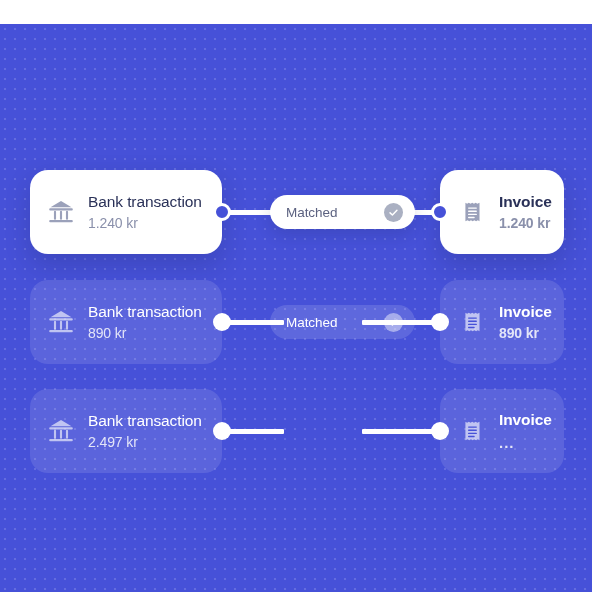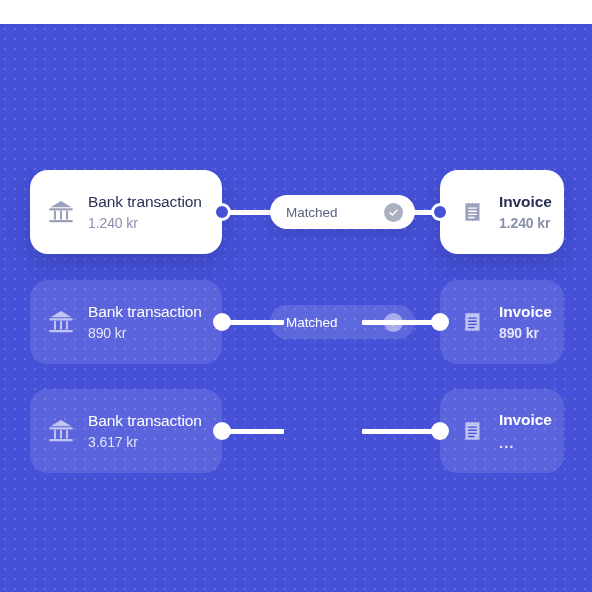--- a/index.html
+++ b/index.html
@@ -320,21 +320,21 @@
           <path d="M12 3.2 L20.4 8.1 L3.6 8.1 Z" fill="currentColor" stroke="none"></path>
           <line x1="3.4" y1="9.9" x2="20.6" y2="9.9"></line>
           <line x1="7.2" y1="11.9" x2="7.2" y2="17.4"></line>
           <line x1="12" y1="11.9" x2="12" y2="17.4"></line>
           <line x1="16.8" y1="11.9" x2="16.8" y2="17.4"></line>
           <line x1="3.4" y1="19.3" x2="20.6" y2="19.3"></line>
         </svg>
       </span>
       <span class="card-text">
         <span class="card-title">Bank transaction</span>
-        <span class="card-sub">3.617 kr</span>
+        <span class="card-sub">2.497 kr</span>
       </span>
     </div>
 
     <span class="node-dot solid dot-left"></span>
     <span class="wire wire-a"></span>
 
 
     <span class="wire wire-b"></span>
     <span class="node-dot solid dot-right"></span>
 

